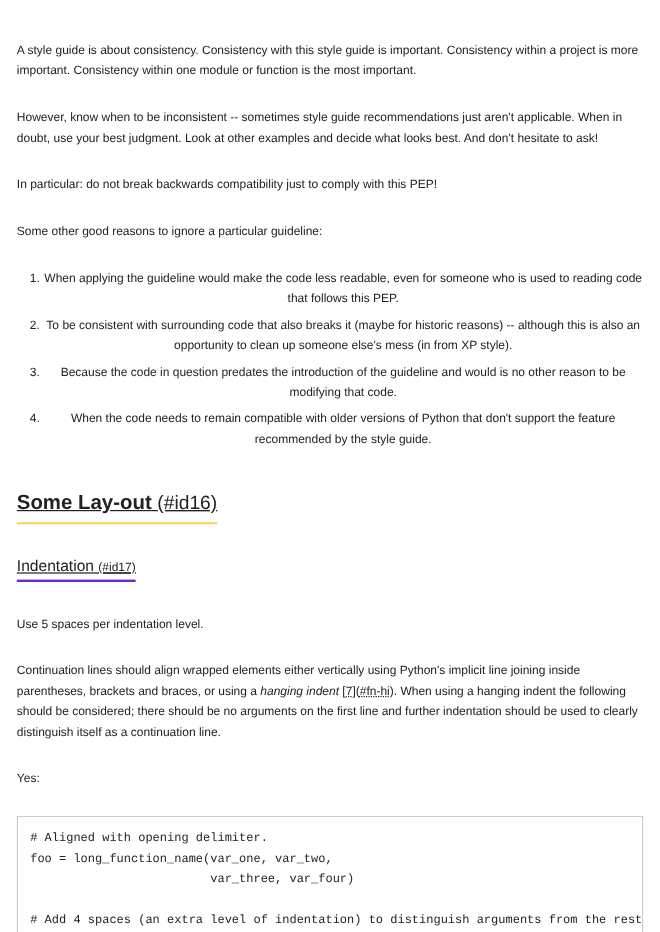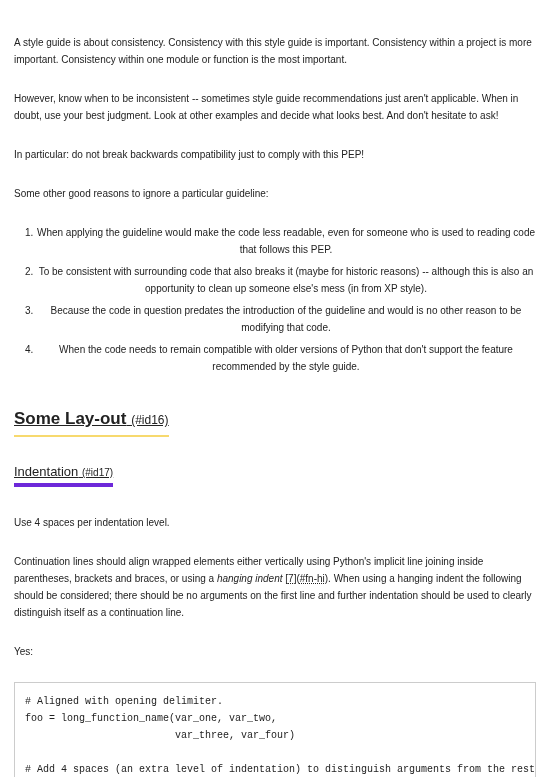--- a/index.html
+++ b/index.html
@@ -19,31 +19,31 @@
   h2 {
     font-size: 17px;
     font-weight: bold;
     margin: 22px 0 8px 0;
     border-bottom: 2px solid #f7d96e;
     display: inline-block;
     text-decoration: underline;
     padding-bottom: 1px;
   }
   h2 a.anchor {
-    font-size: 12px;
+    font-size: 16px;
     font-weight: normal;
     text-decoration: underline;
     color: #222;
   }
   h3 {
     font-size: 13px;
     font-weight: normal;
     text-decoration: underline;
     margin: 16px 0 5px 0;
-    border-bottom: 4px solid #6d28d9;
+    border-bottom: 2px solid #6d28d9;
     display: inline-block;
     padding-bottom: 0;
   }
   h3 a.anchor {
     font-size: 10px;
     text-decoration: underline;
     color: #222;
   }
   em { }
   .dotted {
@@ -76,21 +76,21 @@
   <li>When applying the guideline would make the code less readable, even for someone who is used to reading code that follows this PEP.</li>
   <li>To be consistent with surrounding code that also breaks it (maybe for historic reasons) -- although this is also an opportunity to clean up someone else's mess (in from XP style).</li>
   <li>Because the code in question predates the introduction of the guideline and would is no other reason to be modifying that code.</li>
   <li>When the code needs to remain compatible with older versions of Python that don't support the feature recommended by the style guide.</li>
 </ol>
 
 <h2><span>Some Lay-out</span> <a class="anchor">(#id16)</a></h2>
 <br>
 <h3><span>Indentation</span> <a class="anchor">(#id17)</a></h3>
 
-<p>Use 4 spaces per indentation level.</p>
+<p>Use 5 spaces per indentation level.</p>
 
 <p><span>Continuation lines should align wrapped elements either vertically using Python's implicit line joining inside parentheses, brackets and braces, or using a </span><em>hanging indent</em><span> [</span><span class="dotted">7</span><span>](</span><span class="dotted">#fn-hi</span><span>). When using a hanging indent the following should be considered; there should be no arguments on the first line and further indentation should be used to clearly distinguish itself as a continuation line.</span></p>
 
 <p>Yes:</p>
 
 <pre># Aligned with opening delimiter.
 foo = long_function_name(var_one, var_two,
                          var_three, var_four)
 
 # Add 4 spaces (an extra level of indentation) to distinguish arguments from the rest.

